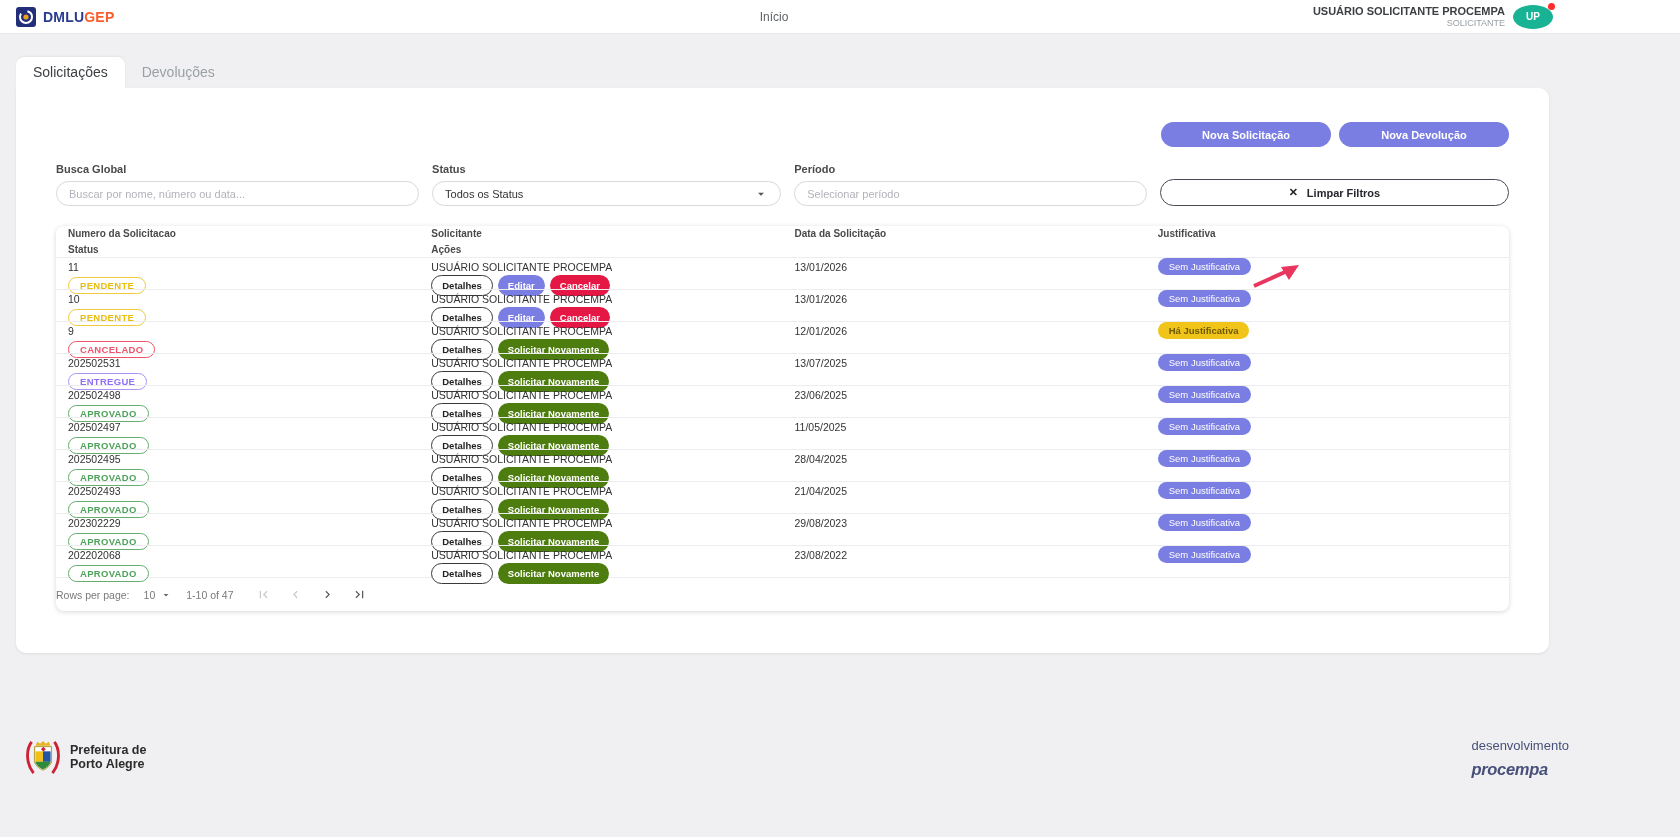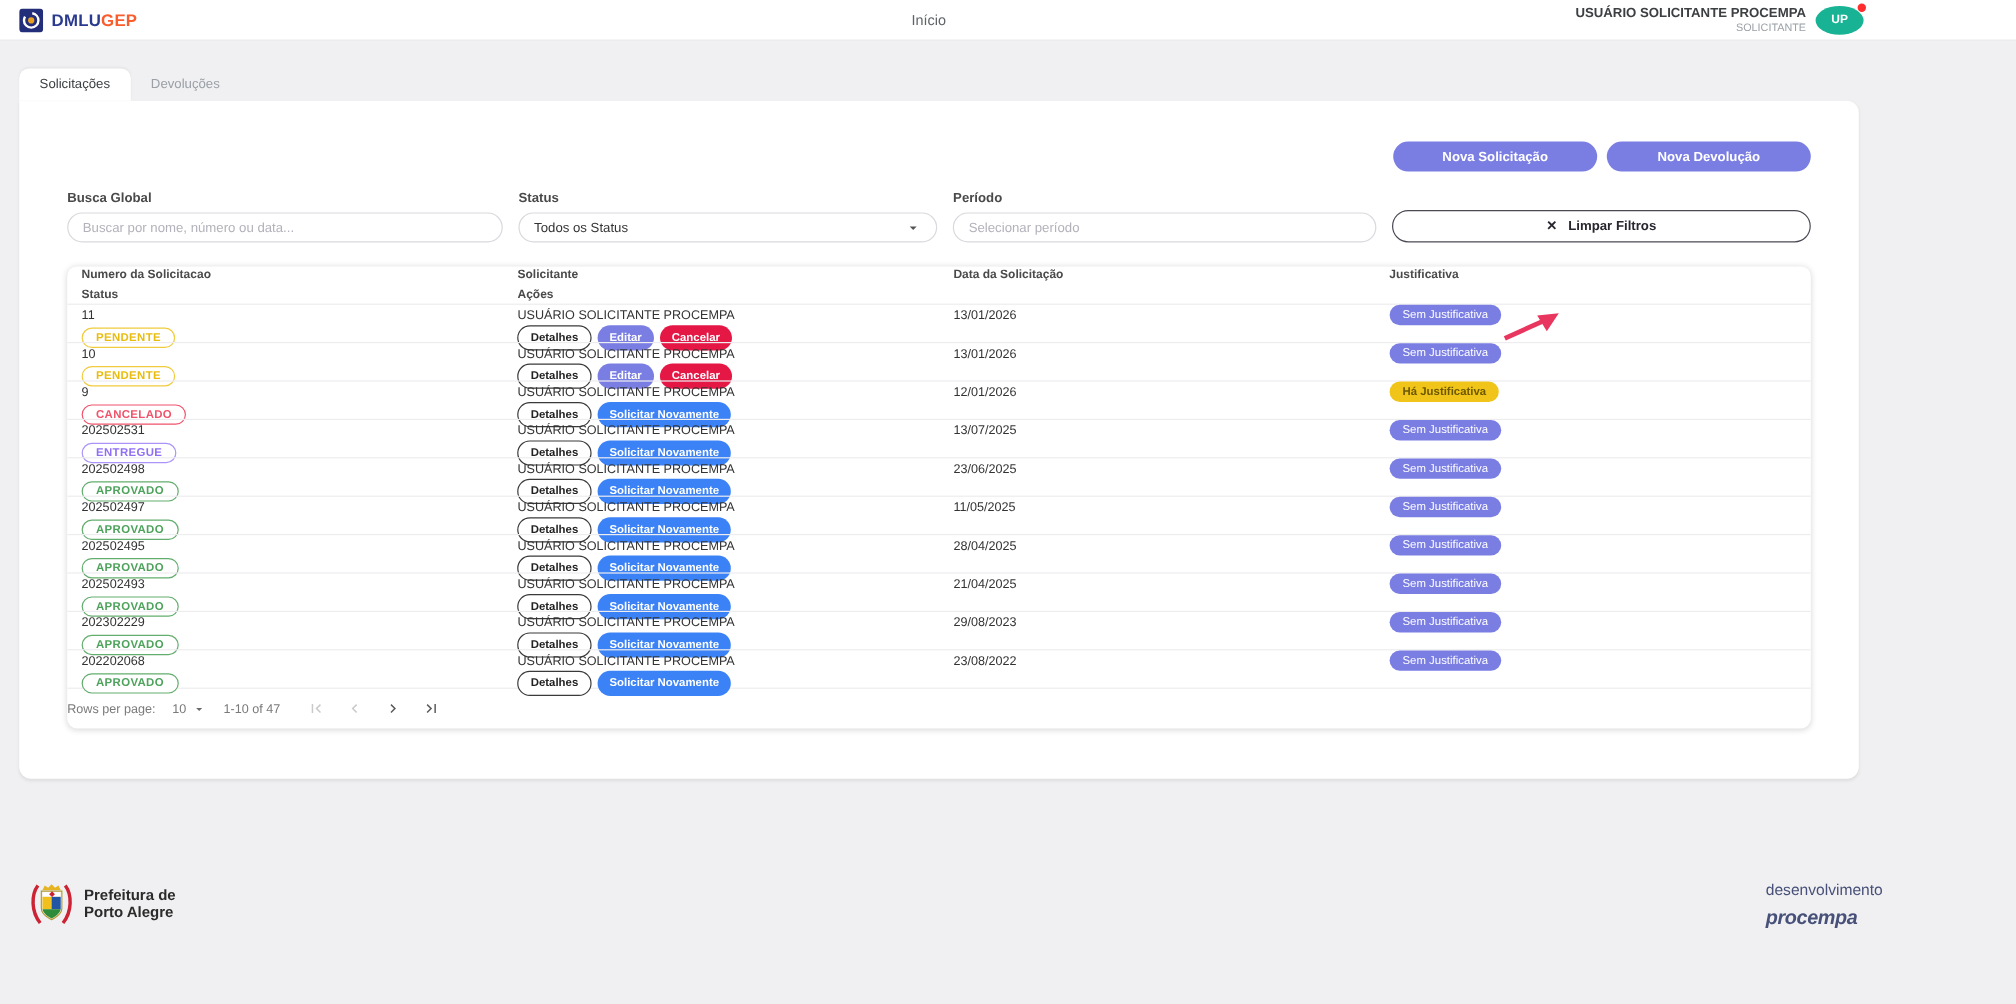--- a/index.html
+++ b/index.html
@@ -20,21 +20,21 @@
   .nav-center { position:absolute; left:774px; transform:translateX(-50%); font-size:12px; color:#5f6368; cursor:pointer; }
   .userbox { margin-left:auto; display:flex; align-items:center; gap:8px; }
   .user-texts { text-align:right; line-height:1.15; }
   .user-name { font-size:11px; font-weight:bold; color:#3c4043; }
   .user-role { font-size:9px; color:#9aa0a6; }
   .avatar { width:40px; height:24px; border-radius:50%; background:#17b394; color:#fff; font-size:10px; font-weight:bold; display:flex; align-items:center; justify-content:center; position:relative; cursor:pointer; }
   .avatar .dot { position:absolute; top:-2px; right:-2px; width:7px; height:7px; border-radius:50%; background:#ff2d2d; }
   
   .container { width:1565px; padding:0 16px; }
   .tabs { display:flex; margin-top:23px; }
-  .tab { padding:7px 17px 8px; font-size:11px; color:#9aa0a6; border-radius:8px 8px 0 0; cursor:pointer; }
+  .tab { padding:7px 17px 8px; font-size:14px; color:#9aa0a6; border-radius:8px 8px 0 0; cursor:pointer; }
   .tab.active { background:#fff; color:#3c4043; box-shadow:0 -1px 2px rgba(0,0,0,.05); }
   
   .panel { background:#fff; border-radius:0 10px 10px 10px; padding:24px 40px 42px; box-shadow:0 1px 3px rgba(0,0,0,.08); }
   .panel-title { color:#5b35c9; font-size:18px; font-weight:bold; margin:8px 0 0; }
   .actions-row { display:flex; justify-content:flex-end; gap:8px; margin-top:10px; }
   .btn-primary { width:170px; height:25px; border:none; border-radius:13px; background:#7a7ee3; color:#fff; font-size:11px; font-weight:bold; font-family:inherit; cursor:pointer; }
   
   .filters { display:grid; grid-template-columns:1.04fr 1fr 1.01fr 1fr; gap:13px; margin-top:16px; }
   .filter { display:flex; flex-direction:column; justify-content:flex-end; }
   .filter-label { font-size:11px; font-weight:bold; color:#4a4a4a; margin-bottom:6px; }
@@ -55,21 +55,21 @@
   .pill { display:inline-block; padding:2px 11px; border-radius:10px; font-size:9.5px; font-weight:bold; border:1.5px solid; background:#fff; letter-spacing:.3px; }
   .s-pendente  { color:#e8bd10; border-color:#f0cb3d; }
   .s-cancelado { color:#f0536b; border-color:#f0536b; }
   .s-entregue  { color:#8f6ff5; border-color:#ab93f7; }
   .s-aprovado  { color:#4ea35c; border-color:#63ad6e; }
   .actions { display:flex; gap:5px; align-items:center; }
   .abtn { height:21px; border-radius:11px; font-size:9.5px; font-weight:bold; padding:0 10px; cursor:pointer; font-family:inherit; white-space:nowrap; }
   .a-detalhes  { background:#fff; border:1.5px solid #3a3a3a; color:#222; }
   .a-editar    { background:#7a7ee3; border:none; color:#fff; }
   .a-cancelar  { background:#e41745; border:none; color:#fff; }
-  .a-solicitar { background:#3b82f6; border:none; color:#fff; }
+  .a-solicitar { background:#4d7c0f; border:none; color:#fff; }
   .arrow-annotation { position:absolute; left:1196px; top:1px; width:52px; height:30px; pointer-events:none; z-index:5; }
   
   .pagination { display:flex; align-items:center; gap:14px; height:34px; border-top:1px solid #ededf0; padding-right:18px; font-size:10.5px; color:#7a7a7a; }
   .rpp { display:flex; align-items:center; gap:5px; cursor:pointer; }
   .pag-icons { display:flex; gap:17px; margin-left:8px; align-items:center; }
   .pag-icon { cursor:pointer; display:flex; }
   .pag-icon.disabled svg { fill:#c9c9c9; }
   .pag-icon.enabled  svg { fill:#5c5c5c; }
   
   .footer { display:flex; justify-content:space-between; align-items:center; width:1565px; padding:0 12px 0 8px; margin-top:84px; }

